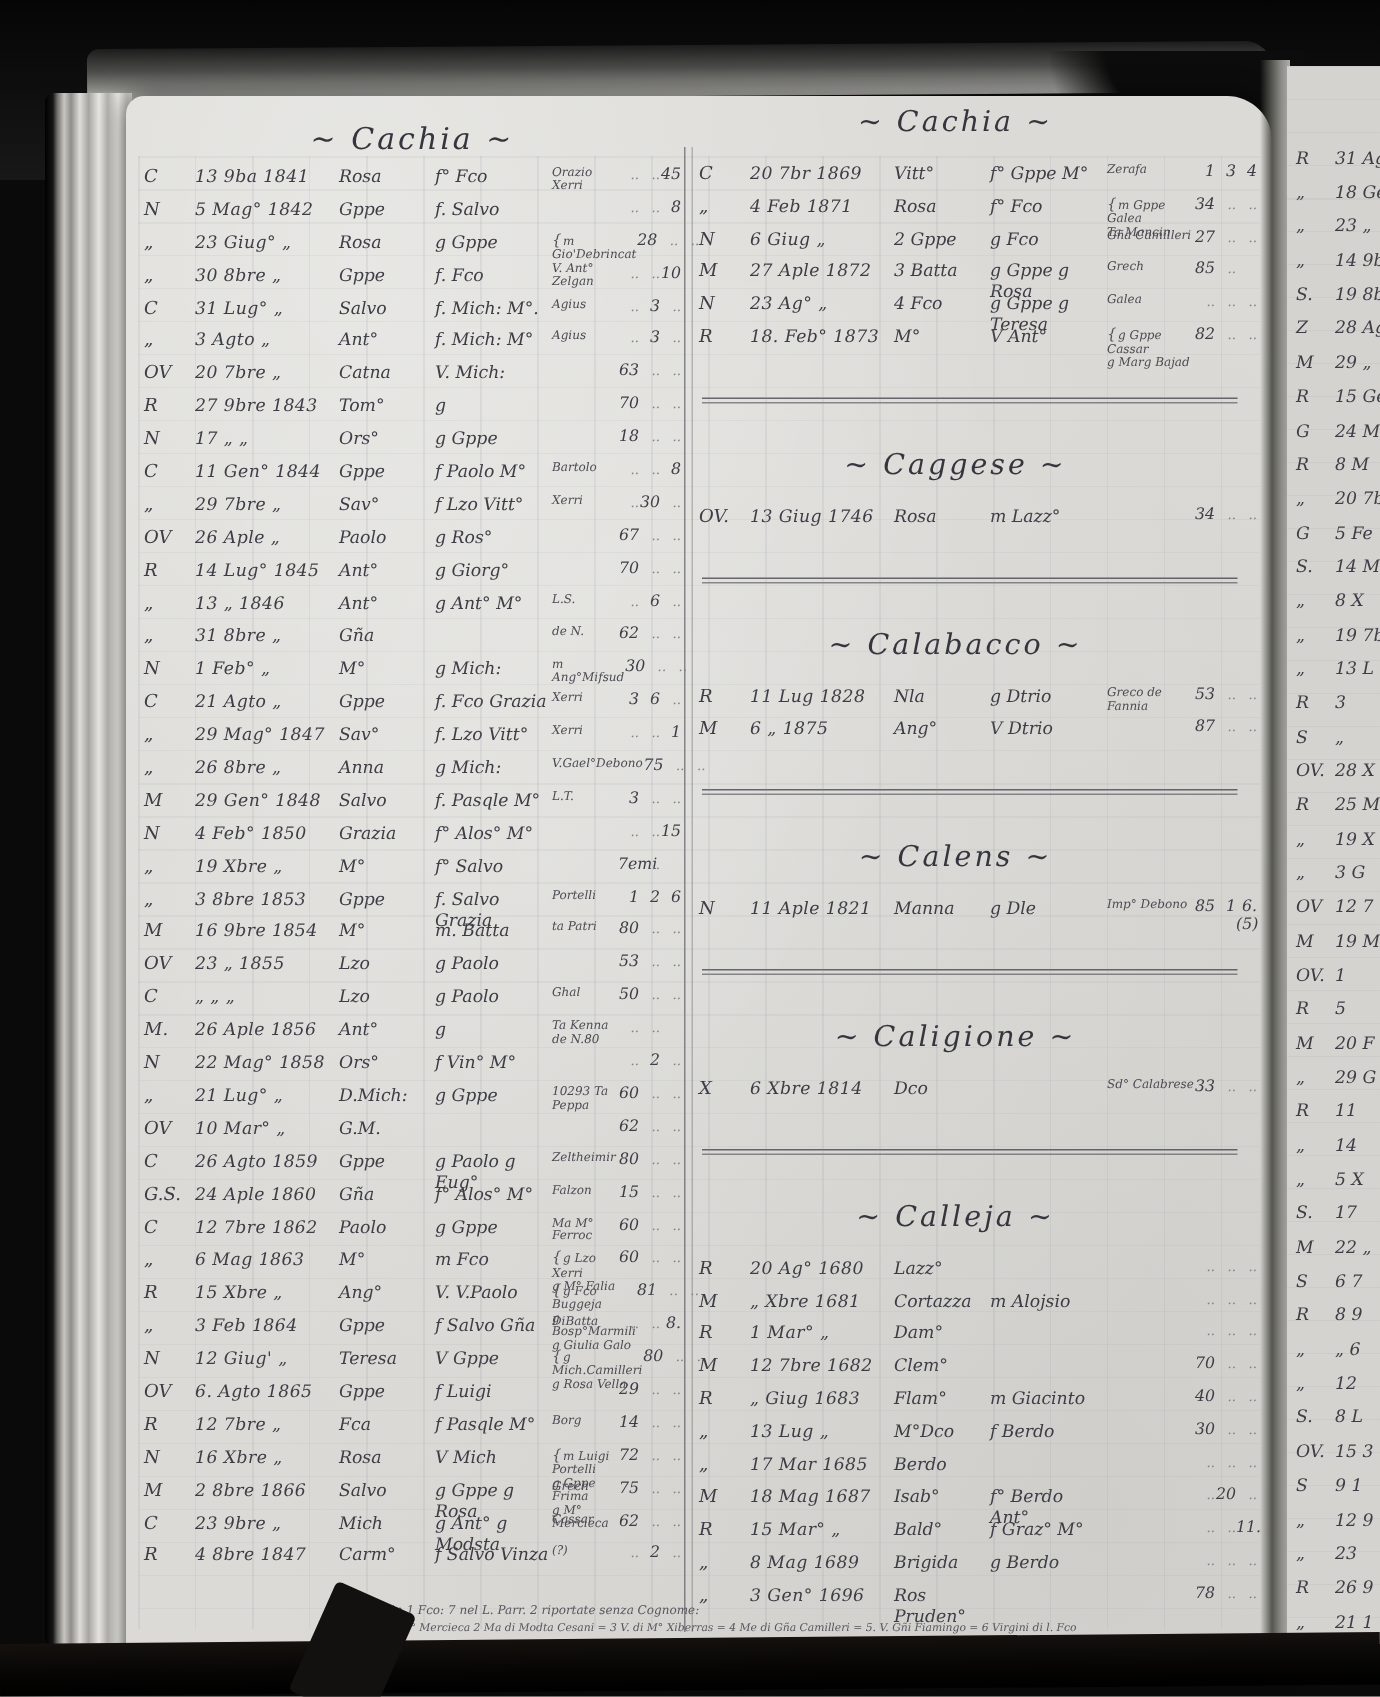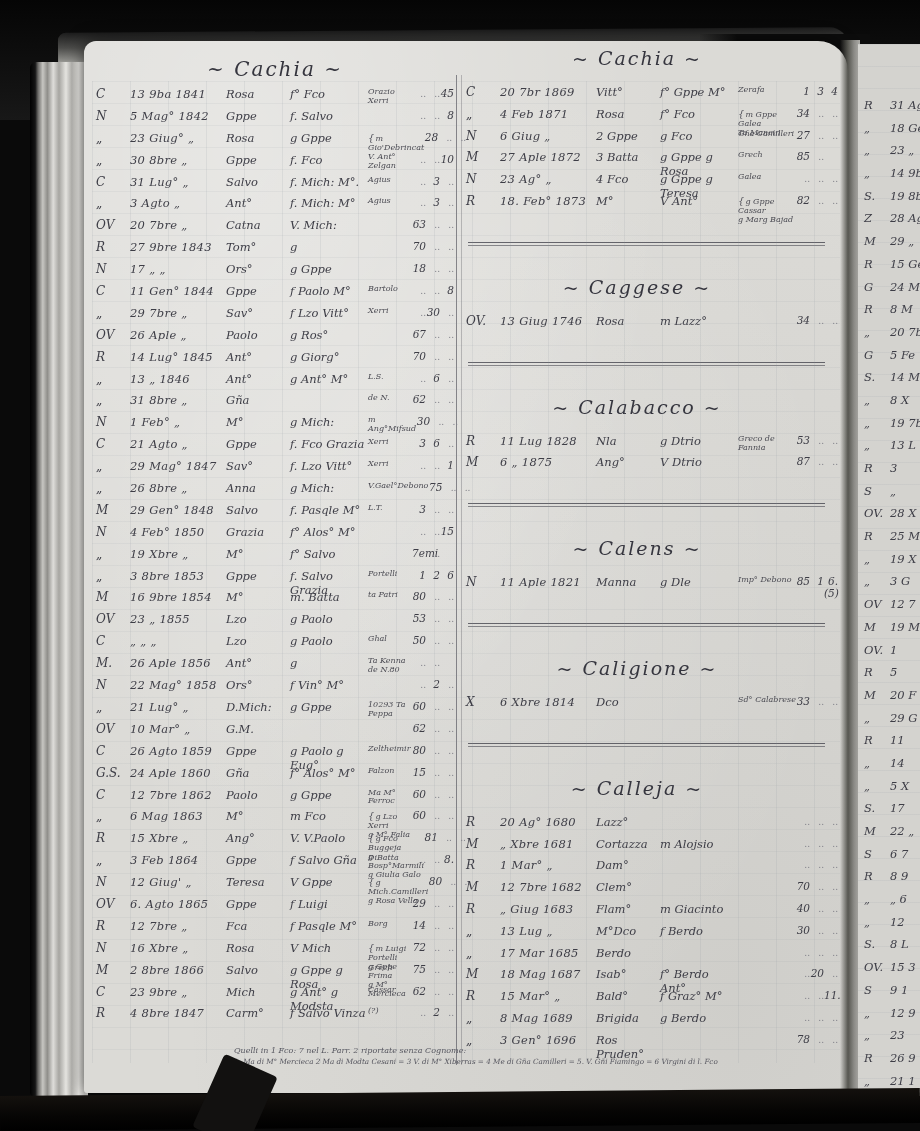--- a/index.html
+++ b/index.html
@@ -27,21 +27,21 @@
   .page-stack{
     position:absolute;left:30px;top:62px;width:58px;height:1036px;
     background:linear-gradient(90deg,
       #000 0%, #151515 9%, #6e6d6a 14%, #c7c6c2 22%, #8f8e8a 30%,
       #dedddA 40%, #a6a5a1 50%, #e6e5e1 62%, #b4b3af 72%,
       #ecebe7 84%, #c9c8c4 94%, #d6d5d1 100%);
     border-radius:6px 0 0 6px;
   }
   
   .scan-page{
-    position:absolute;left:84px;top:41px;width:764px;height:1052px;
+    position:absolute;left:84px;top:64px;width:764px;height:1052px;
     background:
       radial-gradient(ellipse at 20% 10%, rgba(255,255,255,.35) 0%, rgba(255,255,255,0) 50%),
       radial-gradient(ellipse at 85% 90%, rgba(120,120,115,.12) 0%, rgba(120,120,115,0) 60%),
       radial-gradient(ellipse at 50% 50%, rgba(255,255,255,.18) 0%, rgba(255,255,255,0) 70%),
       #dbdad6;
     border-radius:12px 30px 3px 3px;
     box-shadow:0 0 18px rgba(0,0,0,.6);
   }
   
   .scan-page::after{

